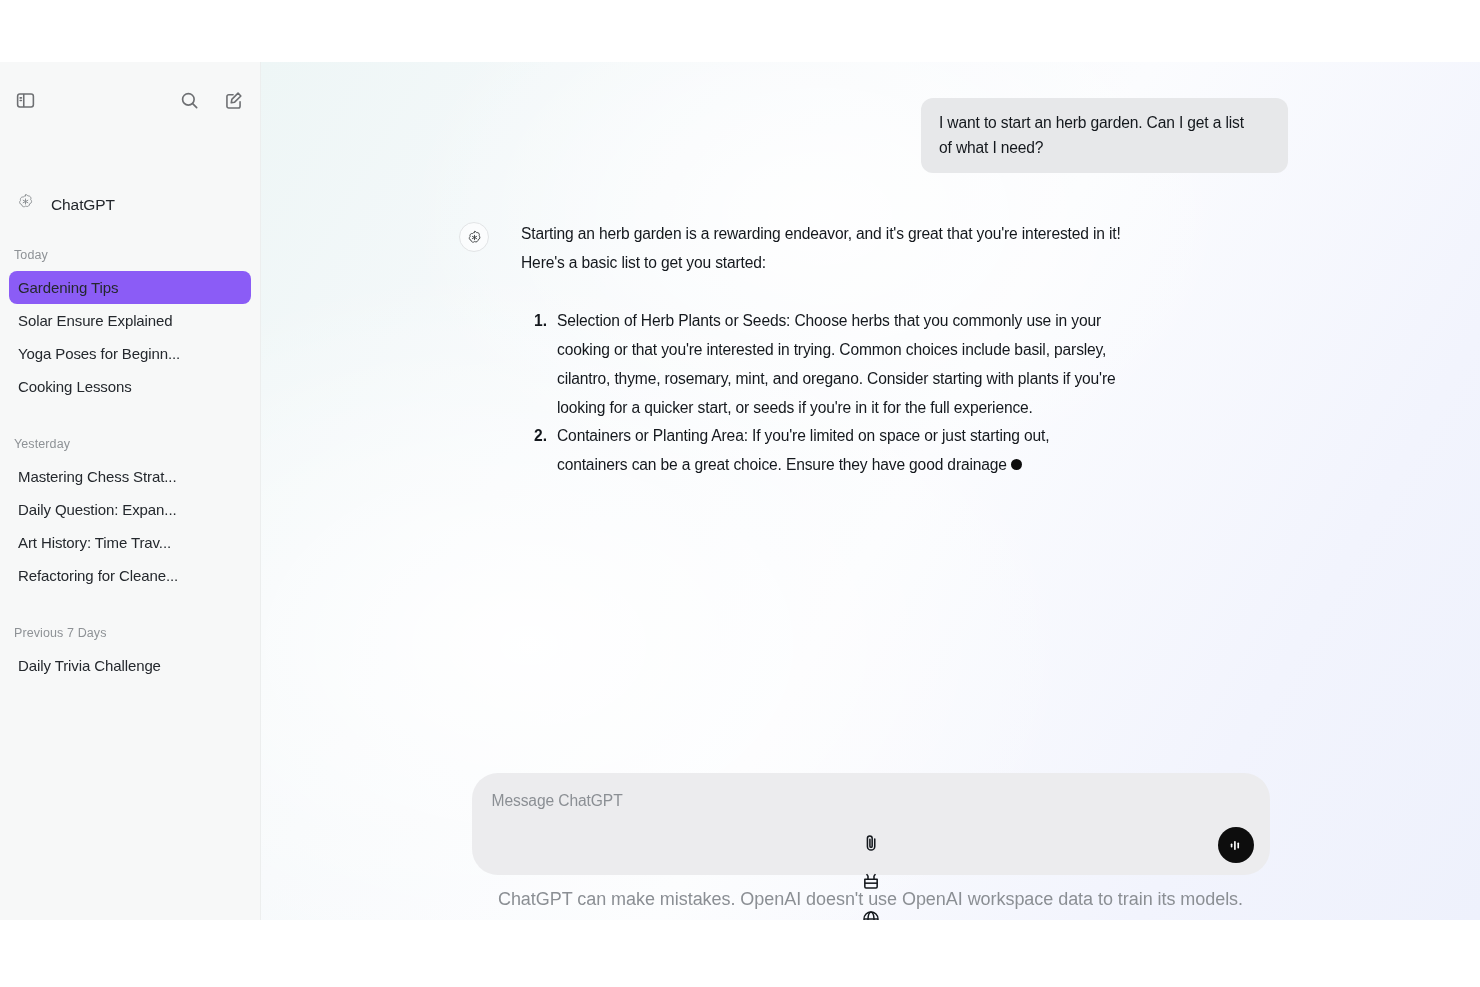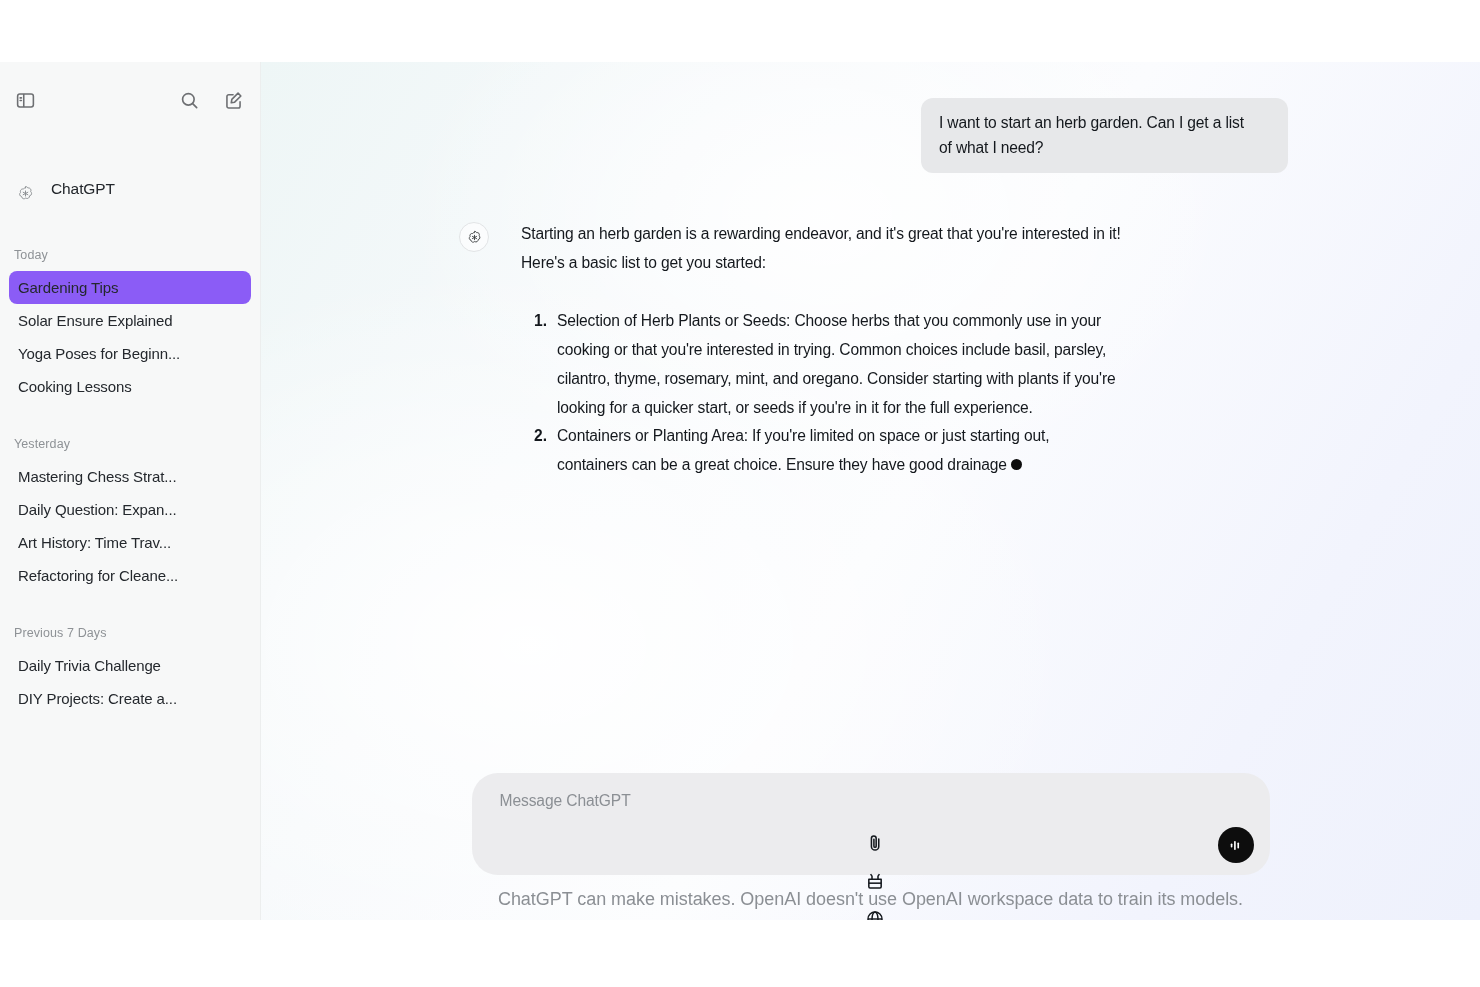--- a/index.html
+++ b/index.html
@@ -42,21 +42,21 @@
   .sb-icon-group { display: flex; align-items: center; gap: 18px; }
   .sb-icon {
     width: 26px; height: 26px;
     display: flex; align-items: center; justify-content: center;
     color: #6d6f72;
     cursor: pointer;
   }
 
   .sidebar-brand {
     display: flex;
-    align-items: flex-start;
+    align-items: flex-end;
     gap: 13px;
     padding: 0 12px;
     height: 34px;
     margin-top: 52px;
     cursor: pointer;
   }
   .brand-logo {
     width: 26px; height: 26px;
     border-radius: 50%;
     display: flex; align-items: center; justify-content: center;
@@ -187,21 +187,21 @@
     display: flex;
     flex-direction: column;
     align-items: center;
     padding-bottom: 10px;
   }
   .composer {
     width: 798px;
     background: #ececee;
     border-radius: 26px;
     box-sizing: border-box;
-    padding: 19px 20px 14px 28px;
+    padding: 19px 20px 14px 20px;
     position: relative;
   }
   .composer-placeholder {
     font-size: 15.6px;
     color: #8b8f94;
     letter-spacing: -0.1px;
     margin-bottom: 23px;
   }
   .composer-tools {
     display: flex;
@@ -313,23 +313,20 @@
         </div>
         <div class="sb-item">
           <span>Refactoring for Cleane...</span>
         </div>
       </div>
 
       <div class="sb-section">
         <div class="sb-section-title">Previous 7 Days</div>
         <div class="sb-item">
           <span>Daily Trivia Challenge</span>
-        </div>
-        <div class="sb-item">
-          <span>DIY Projects: Create a...</span>
         </div>
       </div>
 
     </div>
   </aside>
 
   <section class="main">
 
     <div class="conversation">
 

